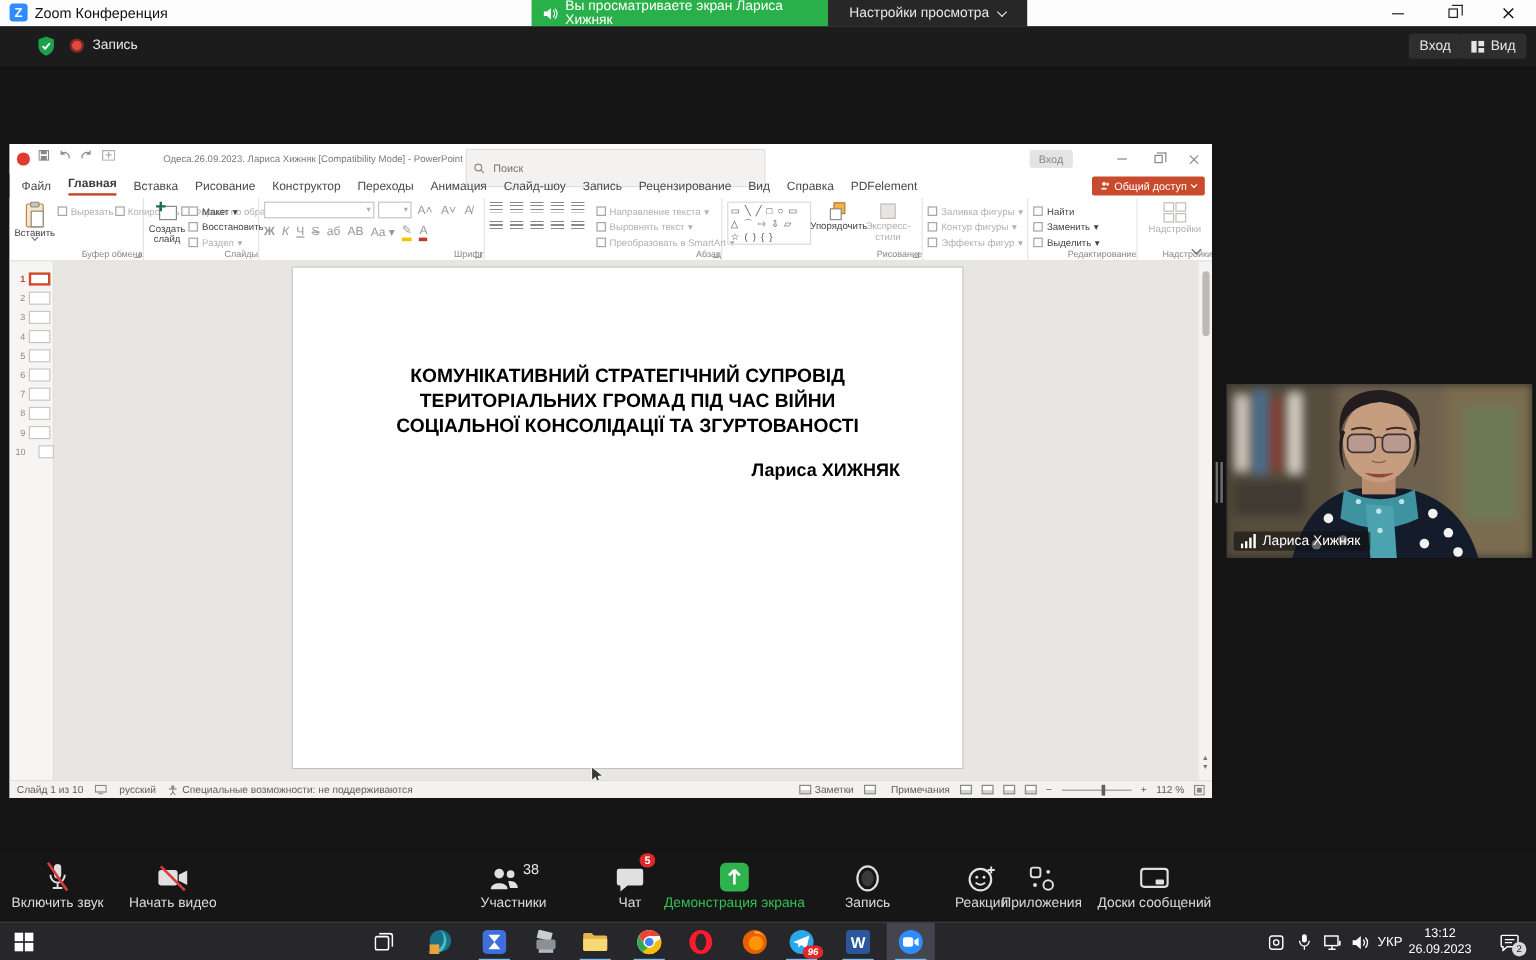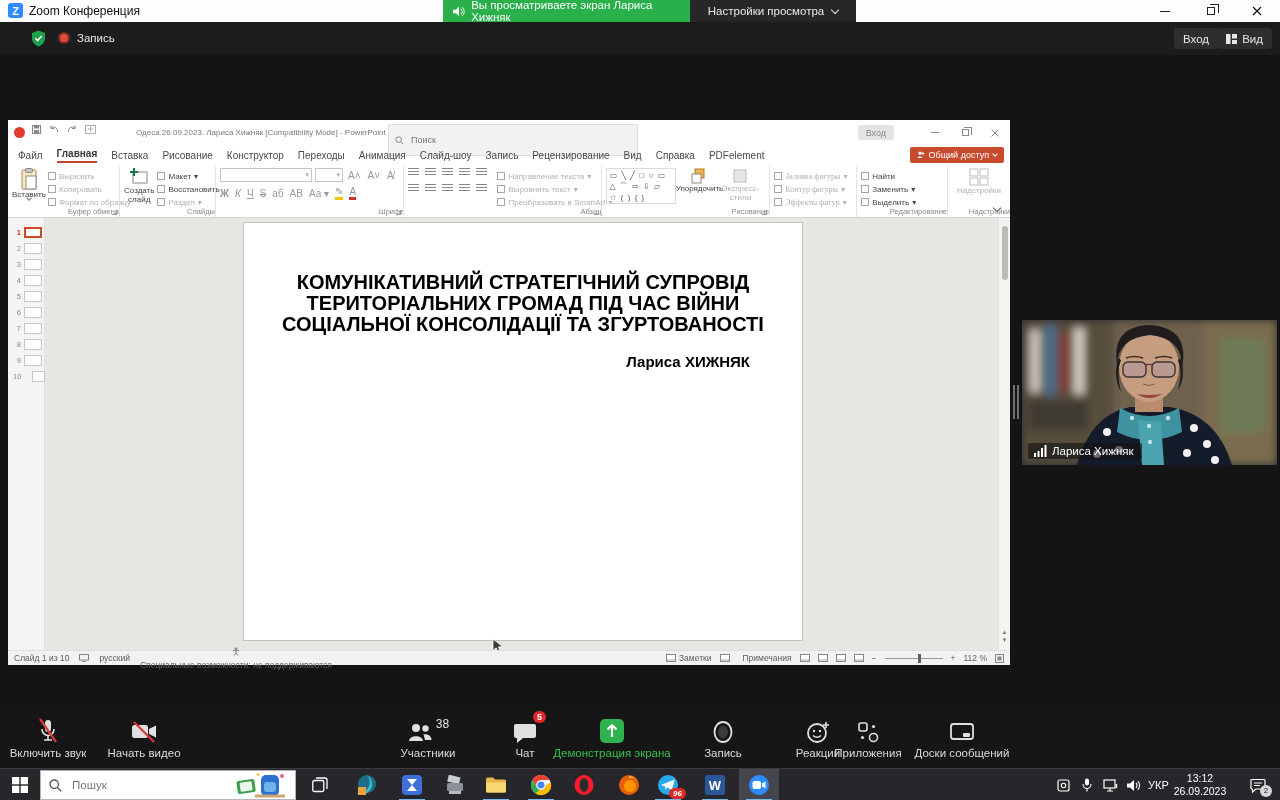--- a/index.html
+++ b/index.html
@@ -58,21 +58,21 @@
 
   .thumb-panel{position:absolute;left:0;top:98px;width:37px;bottom:15px;background:#f6f5f4;border-right:1px solid #e1dfdd;}
   .thumb-row{position:absolute;left:0;width:37px;height:16px;display:flex;align-items:center;gap:3px;padding-left:5px;}
   .tnum{width:8px;font-size:7.5px;color:#8a8886;text-align:right;}
   .trect{width:18px;height:11px;background:#fff;border:1px solid #c8c6c4;}
   .thumb-row.sel .tnum{color:#c0472a;font-weight:bold;}
   .thumb-row.sel .trect{border:2px solid #d04a28;}
 
   .edit-area{position:absolute;left:37px;top:98px;right:12px;bottom:15px;background:#e8e6e3;}
   .slide{position:absolute;left:198px;top:4px;width:560px;height:419px;background:#fff;border:1px solid #c3c1bf;}
-  .slide-title{margin-top:49px;text-align:center;font-weight:bold;font-size:20px;line-height:21px;color:#000;font-family:"Liberation Sans",sans-serif;}
+  .slide-title{margin-top:80px;text-align:center;font-weight:bold;font-size:16px;line-height:21px;color:#000;font-family:"Liberation Sans",sans-serif;}
   .slide-author{margin-top:18px;text-align:right;padding-right:52px;font-weight:bold;font-size:15px;color:#000;}
 
   .vscroll{position:absolute;right:0;top:98px;width:12px;bottom:15px;background:#f4f3f2;border-left:1px solid #e5e3e1;}
   .vthumb{position:absolute;left:3px;top:8px;width:6px;height:54px;background:#bcbab8;border-radius:3px;}
   .varrows{position:absolute;left:0;right:0;bottom:6px;text-align:center;font-size:6px;color:#777;line-height:8px;}
 
   .ppt-status{position:absolute;left:0;bottom:0;right:0;height:15px;background:#f3f2f1;border-top:1px solid #e1dfdd;display:flex;align-items:center;font-size:8.5px;color:#605e5c;padding:0 6px;gap:10px;}
   .sright{margin-left:auto;display:flex;align-items:center;gap:8px;}
   .viewico{width:10px;height:8px;border:1px solid #8a8886;background:linear-gradient(#fff 60%,#d6d4d2 60%);}
   .sline{width:58px;height:1px;background:#9a9896;position:relative;}
@@ -237,21 +237,21 @@
         <div style="display:flex;gap:2px;">
           <div class="bigbtn">
             <svg width="18" height="22" viewBox="0 0 18 22">
                 <rect x="2" y="2" width="14" height="19" rx="1" fill="#f7e7c6" stroke="#b48c46"></rect>
                 <rect x="5.5" y="0.5" width="7" height="4" rx="1" fill="#c8c6c4" stroke="#8a8886"></rect>
                 <rect x="6" y="8" width="10" height="13" fill="#fff" stroke="#8a8886"></rect>
               </svg>
             <span>Вставить</span>
             <span class="downchev" style="width:4px;height:4px;border-color:#777;"></span>
           </div>
-          <div style="display:flex;flex-direction:column;gap:1px;justify-content:space-between;padding-top:2px;">
+          <div style="display:flex;flex-direction:row;gap:1px;justify-content:space-between;padding-top:2px;">
             <div class="rrow dis">
                 <span class="msq"></span>
                 <span>Вырезать</span>
               </div>
             <div class="rrow dis">
                 <span class="msq"></span>
                 <span>Копировать</span>
               </div>
             <div class="rrow dis">
                 <span class="msq"></span>
@@ -349,21 +349,21 @@
             <svg width="16" height="16" viewBox="0 0 16 16">
                 <rect x="2" y="2" width="12" height="12" fill="#e8e6e4" stroke="#c0beba"></rect>
               </svg>
             <span>Экспресс-стили</span>
           </div>
         </div>
         <div class="glabel">Рисование</div>
         <div class="dlg"></div>
       </div>
 
-      <div class="rgroup" style="width:92px;font-family:Liberation Serif, serif;">
+      <div class="rgroup" style="width:92px;">
         <div style="display:flex;flex-direction:column;gap:1px;padding-top:2px;">
           <div class="rrow dis"><span class="msq"></span><span>Заливка фигуры</span> ▾</div>
           <div class="rrow dis"><span class="msq"></span><span>Контур фигуры</span> ▾</div>
           <div class="rrow dis"><span class="msq"></span><span>Эффекты фигур</span> ▾</div>
         </div>
       </div>
 
       <div class="rgroup" style="width:96px;">
         <div style="display:flex;flex-direction:column;gap:1px;padding-top:2px;">
           <div class="rrow">
@@ -457,21 +457,21 @@
       <div class="varrows">▲<br>▼</div>
     </div>
 
     <div class="ppt-status">
       <span>Слайд 1 из 10</span>
       <svg width="10" height="8" viewBox="0 0 10 8">
           <rect x="0.5" y="0.5" width="9" height="5.5" fill="none" stroke="#8a8886"></rect>
           <path d="M3 7.5 H7" stroke="#8a8886"></path>
         </svg>
       <span>русский</span>
-      <span class="fx" style="gap:4px;flex-direction:column;">
+      <span class="fx" style="gap:4px;">
         <svg width="8" height="9" viewBox="0 0 8 9">
             <circle cx="4" cy="1.8" r="1.4" fill="#8a8886"></circle>
             <path d="M0.8 3.4 H7.2 M4 3.4 V6 M4 6 L2 8.6 M4 6 L6 8.6" stroke="#8a8886" fill="none"></path>
           </svg>
         <span>Специальные возможности: не поддерживаются</span>
       </span>
       <span class="sright">
         <span class="fx" style="gap:3px;">
             <span class="viewico"></span>
             <span>Заметки</span>
@@ -661,36 +661,20 @@
 
   <div class="taskbar">
     <div class="tslot" style="left:0;">
       <svg width="16" height="16" viewBox="0 0 16 16">
           <rect x="0" y="0" width="7.3" height="7.3" fill="#fff"></rect>
           <rect x="8.7" y="0" width="7.3" height="7.3" fill="#fff"></rect>
           <rect x="0" y="8.7" width="7.3" height="7.3" fill="#fff"></rect>
           <rect x="8.7" y="8.7" width="7.3" height="7.3" fill="#fff"></rect>
         </svg>
     </div>
-    <div class="search-box">
-      <svg width="13" height="13" viewBox="0 0 13 13">
-          <circle cx="5.2" cy="5.2" r="4.2" fill="none" stroke="#555" stroke-width="1.3"></circle>
-          <path d="M8.5 8.5 L12.2 12.2" stroke="#555" stroke-width="1.3"></path>
-        </svg>
-      <input placeholder="Пошук" style="">
-      <svg width="52" height="26" viewBox="0 0 52 26" style="margin-left:auto;">
-          <rect x="2" y="8" width="18" height="13" rx="2" fill="#3f9e4f" transform="rotate(-8 11 14)"></rect>
-          <rect x="5" y="10" width="12" height="9" rx="1" fill="#e9f5ea" transform="rotate(-8 11 14)"></rect>
-          <rect x="26" y="3" width="18" height="21" rx="5" fill="#2f6fd0"></rect>
-          <rect x="29" y="10" width="12" height="10" rx="3" fill="#6fb3e8"></rect>
-          <circle cx="47" cy="4" r="2" fill="#e8638c"></circle>
-          <circle cx="23" cy="2.5" r="1.5" fill="#f2c94c"></circle>
-          <path d="M20 24 H50" stroke="#c9a36a" stroke-width="3"></path>
-        </svg>
-    </div>
     <div class="tslot" style="left:300px;">
       <svg width="16" height="16" viewBox="0 0 16 16">
           <rect x="0.8" y="3.5" width="11" height="11" rx="1.5" fill="none" stroke="#fff" stroke-width="1.3"></rect>
           <path d="M4 1 H13 Q15 1 15 3 V12" fill="none" stroke="#fff" stroke-width="1.3"></path>
         </svg>
     </div>
 
     <div class="tslot" style="left:347px;">
       <svg width="22" height="22" viewBox="0 0 22 22">
           <circle cx="11" cy="10" r="9" fill="#1b6f86"></circle>

